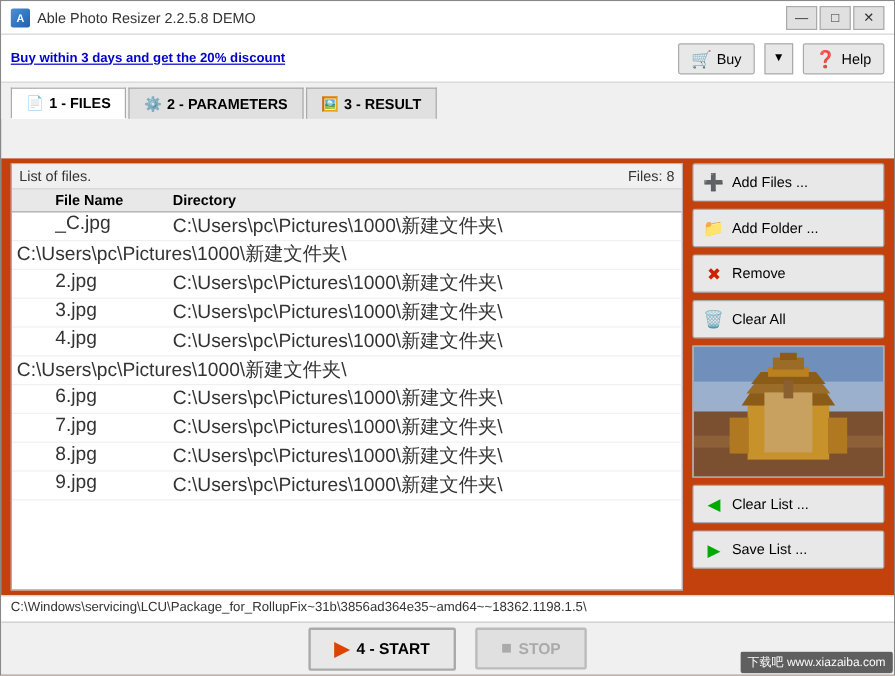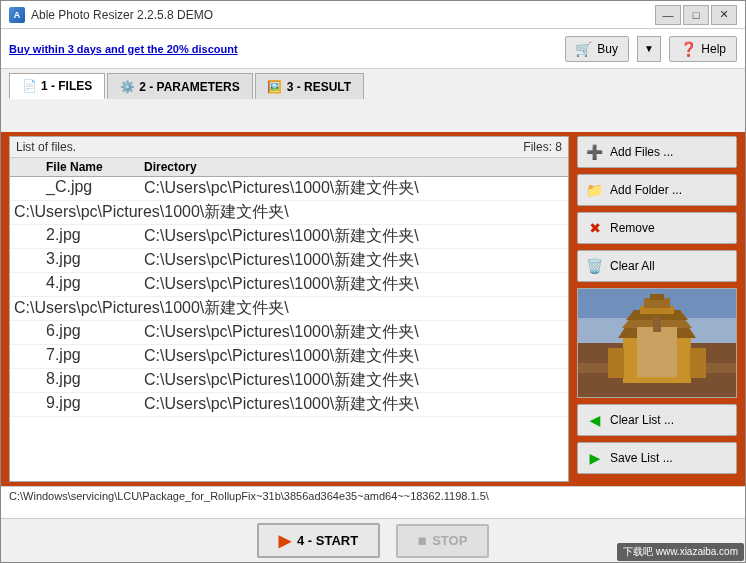--- a/index.html
+++ b/index.html
@@ -238,21 +238,21 @@
       height: 15px;
       background: #8b6030;
     }
 
     .status-bar {
       background: #fff;
       border-top: 1px solid #ccc;
       padding: 3px 8px;
       font-size: 11px;
       color: #333;
-      height: 32px;
+      height: 22px;
       white-space: nowrap;
       overflow: hidden;
       text-overflow: ellipsis;
     }
 
     .bottom-bar {
       background: #f0f0f0;
       display: flex;
       align-items: center;
       justify-content: center;

